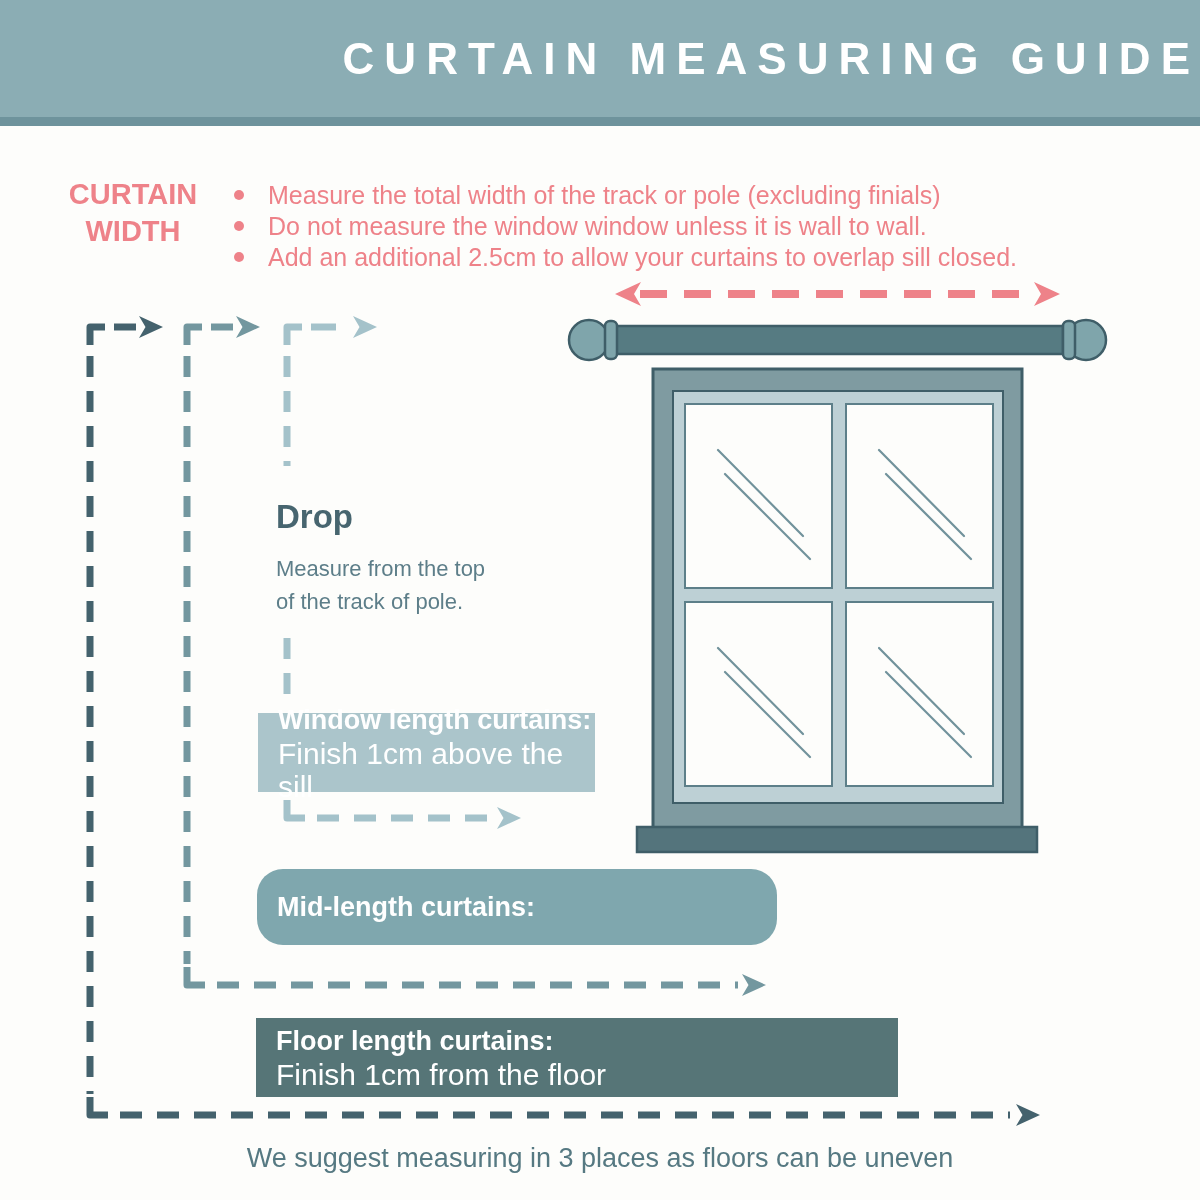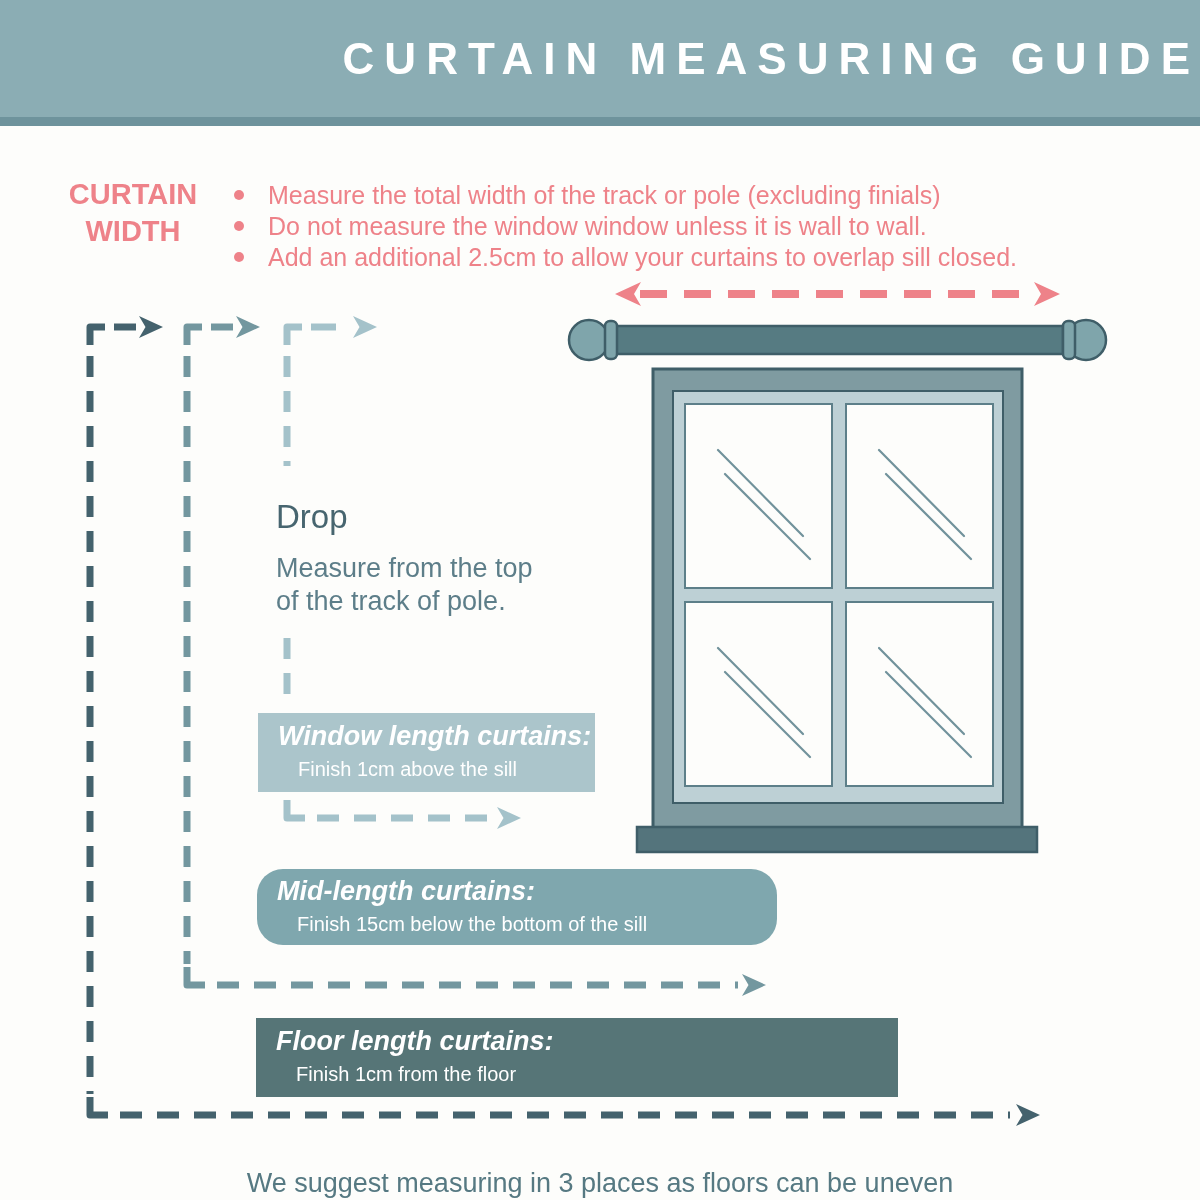--- a/index.html
+++ b/index.html
@@ -35,41 +35,41 @@
     display:flex;align-items:flex-start;gap:24px;
     font-size:25px;line-height:31px;color:var(--pink);
   }
   .bullet-dot{
     flex:0 0 auto;width:10px;height:10px;border-radius:50%;
     background:var(--pink);margin-top:10px;margin-left:4px;
   }
   
   .drop-heading{
     position:absolute;left:276px;top:498px;
-    font-size:33px;font-weight:normal;color:var(--heading_dark);
+    font-size:33px;font-weight:bold;color:var(--heading_dark);
   }
   .drop-desc{
     position:absolute;left:276px;top:552px;width:300px;
-    font-size:27px;line-height:33px;color:var(--body_teal);
+    font-size:22px;line-height:33px;color:var(--body_teal);
     white-space:pre-line;
   }
   
   .len-box{
     position:absolute;display:flex;flex-direction:column;justify-content:center;
     padding-left:20px;box-sizing:border-box;color:#ffffff;
   }
-  .len-box .box-title{font-size:27px;font-weight:bold;line-height:34px;font-style:italic;}
-  .len-box .box-detail{font-size:20px;font-weight:normal;line-height:33px;margin-left:20px;}
+  .len-box .box-title{font-size:27px;font-weight:bold;line-height:34px;}
+  .len-box .box-detail{font-size:30px;font-weight:normal;line-height:33px;}
   .box-window{left:258px;top:713px;width:337px;height:79px;background:var(--box_light);}
   .box-mid   {left:257px;top:869px;width:520px;height:76px;background:var(--box_mid);border-radius:26px;}
   .box-floor {left:256px;top:1018px;width:642px;height:79px;background:var(--box_dark);}
   
   .footer-note{
     position:absolute;left:0;top:1143px;width:1200px;text-align:center;
-    font-size:27px;color:var(--footer_teal);margin-top:25px;
+    font-size:27px;color:var(--footer_teal);
   }
   
   .diagram{position:absolute;left:0;top:0;pointer-events:none;}
   .corner{fill:none;stroke-width:7;stroke-linecap:butt;stroke-linejoin:round;}
   .dash-v{fill:none;stroke-width:7;stroke-dasharray:21 14;stroke-linecap:butt;}
   .dash-h{fill:none;stroke-width:7;stroke-dasharray:22 15;stroke-linecap:butt;}
   .c1{stroke:var(--line_dark);}  .f1{fill:var(--line_dark);}
   .c2{stroke:var(--line_mid);}   .f2{fill:var(--line_mid);}
   .c3{stroke:var(--line_light);} .f3{fill:var(--line_light);}
   .dash-pink{fill:none;stroke:var(--pink);stroke-width:8;stroke-dasharray:27 17;stroke-linecap:butt;}
@@ -182,21 +182,20 @@
   <div class="drop-heading">Drop</div>
   <div class="drop-desc">Measure from the top
 of the track of pole.</div>
 
   <div class="len-box box-window">
     <span class="box-title">Window length curtains:</span>
     <span class="box-detail">Finish 1cm above the sill</span>
   </div>
   <div class="len-box box-mid">
     <span class="box-title">Mid-length curtains:</span>
-    <span class="box-detail">Finish 15cm below the bottom of the sill</span>
   </div>
   <div class="len-box box-floor">
     <span class="box-title">Floor length curtains:</span>
     <span class="box-detail">Finish 1cm from the floor</span>
   </div>
 
   <div class="footer-note">We suggest measuring in 3 places as floors can be uneven</div>
 
 </div>
 

